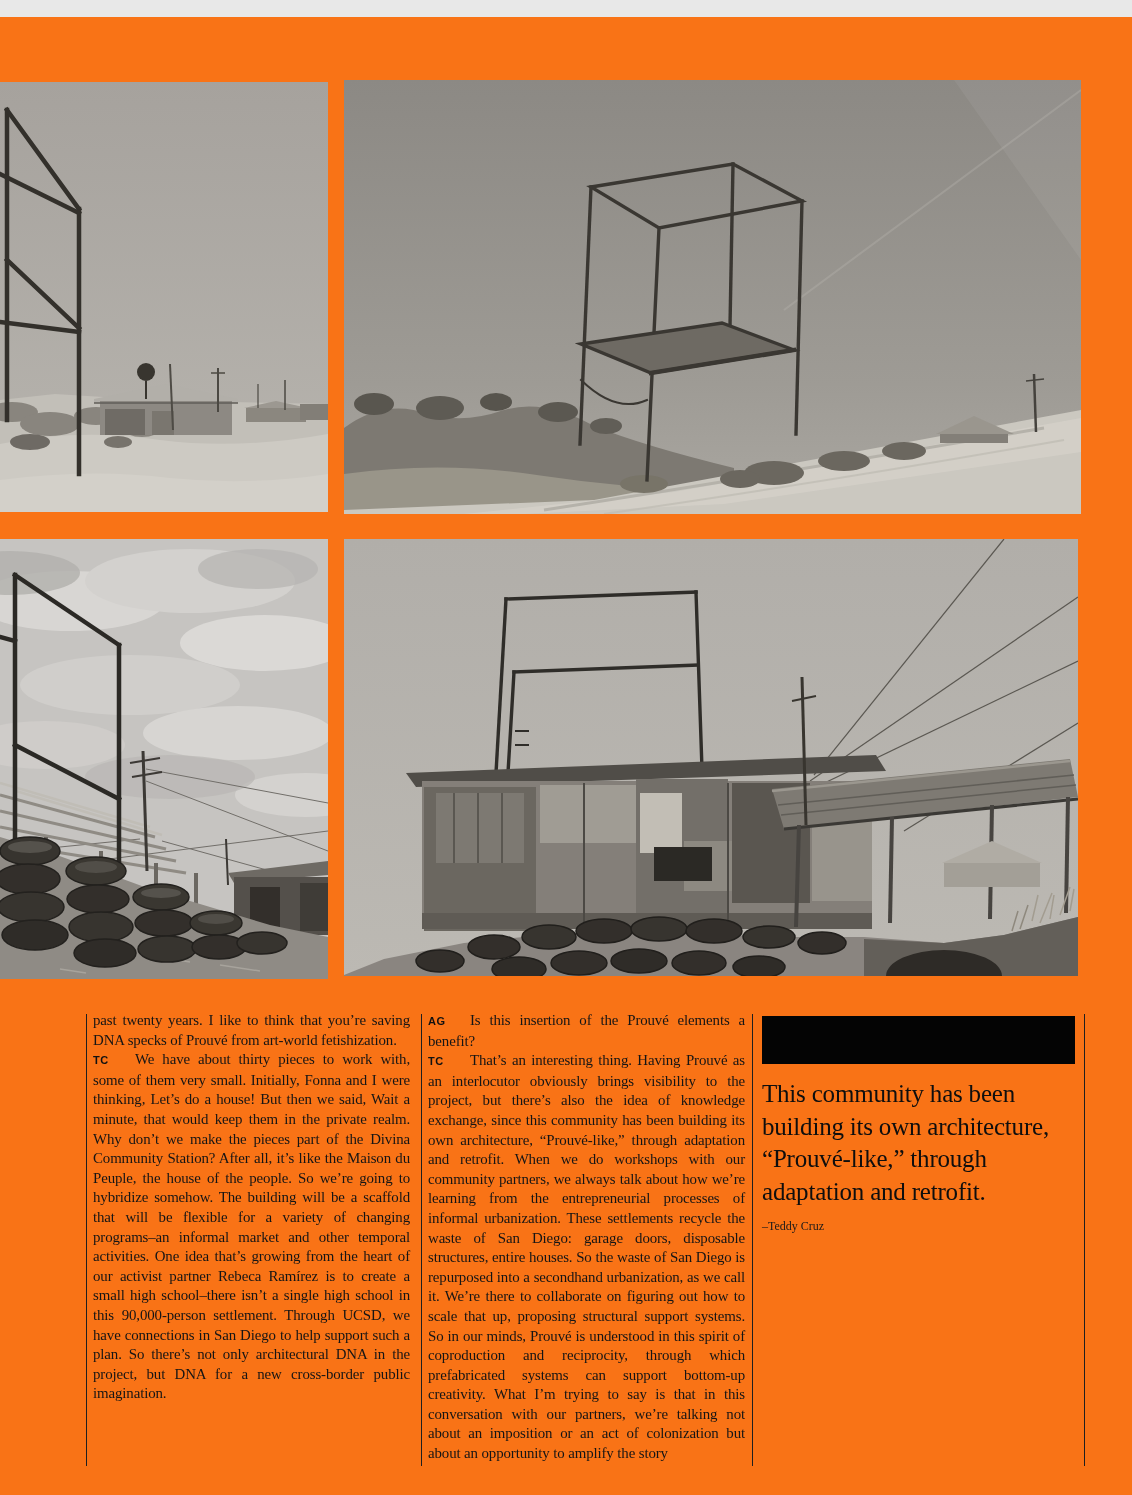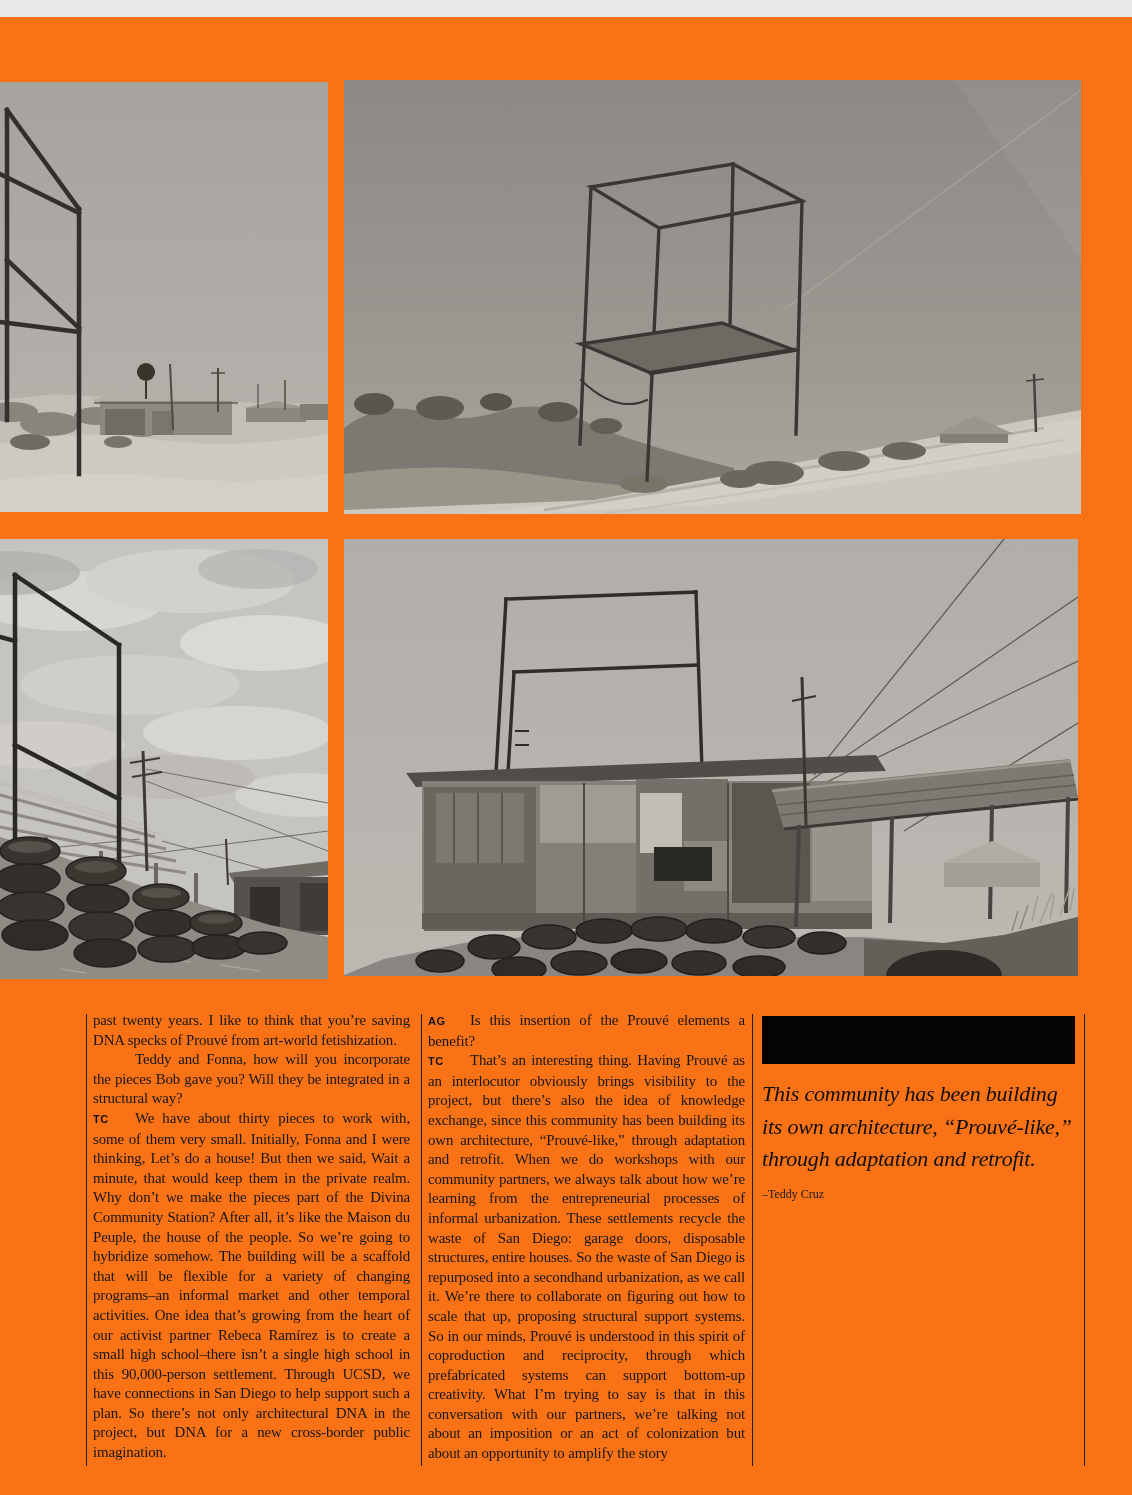--- a/index.html
+++ b/index.html
@@ -22,22 +22,22 @@
   .col p.indent { text-indent:42px; }
   .speaker {
     display:inline-block; width:42px;
     font-family:"Liberation Sans",sans-serif; font-weight:bold;
     font-size:11px; letter-spacing:0.6px; color:#111;
   }
 
   .quote-col { position:absolute; left:762px; top:999px; width:313px; }
   .black-bar { width:313px; height:48px; background:#040404; }
   .quote-text {
-    margin:14px 0 0 0; font-size:22px; line-height:32.5px;
-    color:#0e0e0e; letter-spacing:-0.2px;font-style:italic;
+    margin:14px 0 0 0; font-size:25px; line-height:32.5px;
+    color:#0e0e0e; letter-spacing:-0.2px;
   }
   .attribution { margin:11px 0 0 0; font-size:12px; color:#1a1a1a; }
 
   .page-number {
     position:absolute; left:1033px; top:1477px; width:40px;
     text-align:left; font-size:20px; color:#1a1a1a;
   }
 </style>
 </head>
 <body>
@@ -329,21 +329,20 @@
     </svg>
   </div>
 
   <div class="vrule" style="left:86px;"></div>
   <div class="vrule" style="left:421px;"></div>
   <div class="vrule" style="left:752px;"></div>
   <div class="vrule" style="left:1084px;"></div>
 
   <div class="col" style="left:93px;">
     <p>past twenty years. I like to think that you’re saving DNA specks of Prouvé from art-world fetishization.</p>
-    <p class="indent">Teddy and Fonna, how will you incorporate the pieces Bob gave you? Will they be integrated in a structural way?</p>
     <p><span class="speaker">TC</span><span>We have about thirty pieces to work with, some of them very small. Initially, Fonna and I were thinking, Let’s do a house! But then we said, Wait a minute, that would keep them in the private realm. Why don’t we make the pieces part of the Divina Community Station? After all, it’s like the Maison du Peuple, the house of the people. So we’re going to hybridize somehow. The building will be a scaffold that will be flexible for a variety of changing programs–an informal market and other temporal activities. One idea that’s growing from the heart of our activist partner Rebeca Ramírez is to create a small high school–there isn’t a single high school in this 90,000-person settlement. Through UCSD, we have connections in San Diego to help support such a plan. So there’s not only architectural DNA in the project, but DNA for a new cross-border public imagination.</span></p>
   </div>
 
   <div class="col" style="left:428px;">
     <p><span class="speaker">AG</span><span>Is this insertion of the Prouvé elements a benefit?</span></p>
     <p><span class="speaker">TC</span><span>That’s an interesting thing. Having Prouvé as an interlocutor obviously brings visibility to the project, but there’s also the idea of knowledge exchange, since this community has been building its own architecture, “Prouvé-like,” through adaptation and retrofit. When we do workshops with our community partners, we always talk about how we’re learning from the entrepreneurial processes of informal urbanization. These settlements recycle the waste of San Diego: garage doors, disposable structures, entire houses. So the waste of San Diego is repurposed into a secondhand urbanization, as we call it. We’re there to collaborate on figuring out how to scale that up, proposing structural support systems. So in our minds, Prouvé is understood in this spirit of coproduction and reciprocity, through which prefabricated systems can support bottom-up creativity. What I’m trying to say is that in this conversation with our partners, we’re talking not about an imposition or an act of colonization but about an opportunity to amplify the story</span></p>
   </div>
 
   <div class="quote-col">
     <div class="black-bar"></div>

